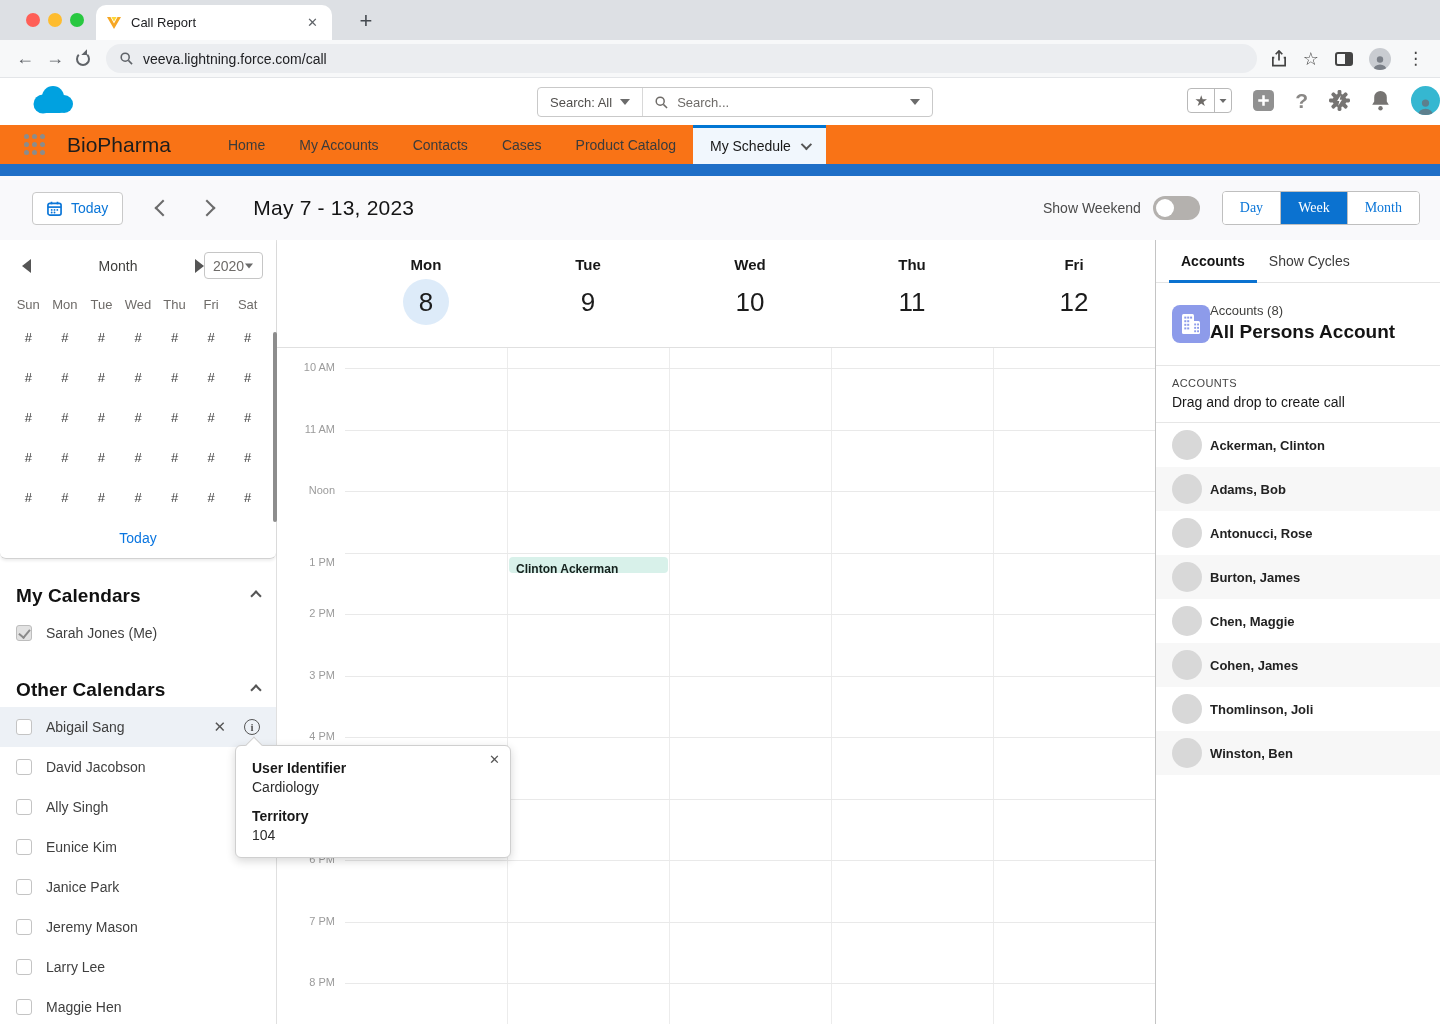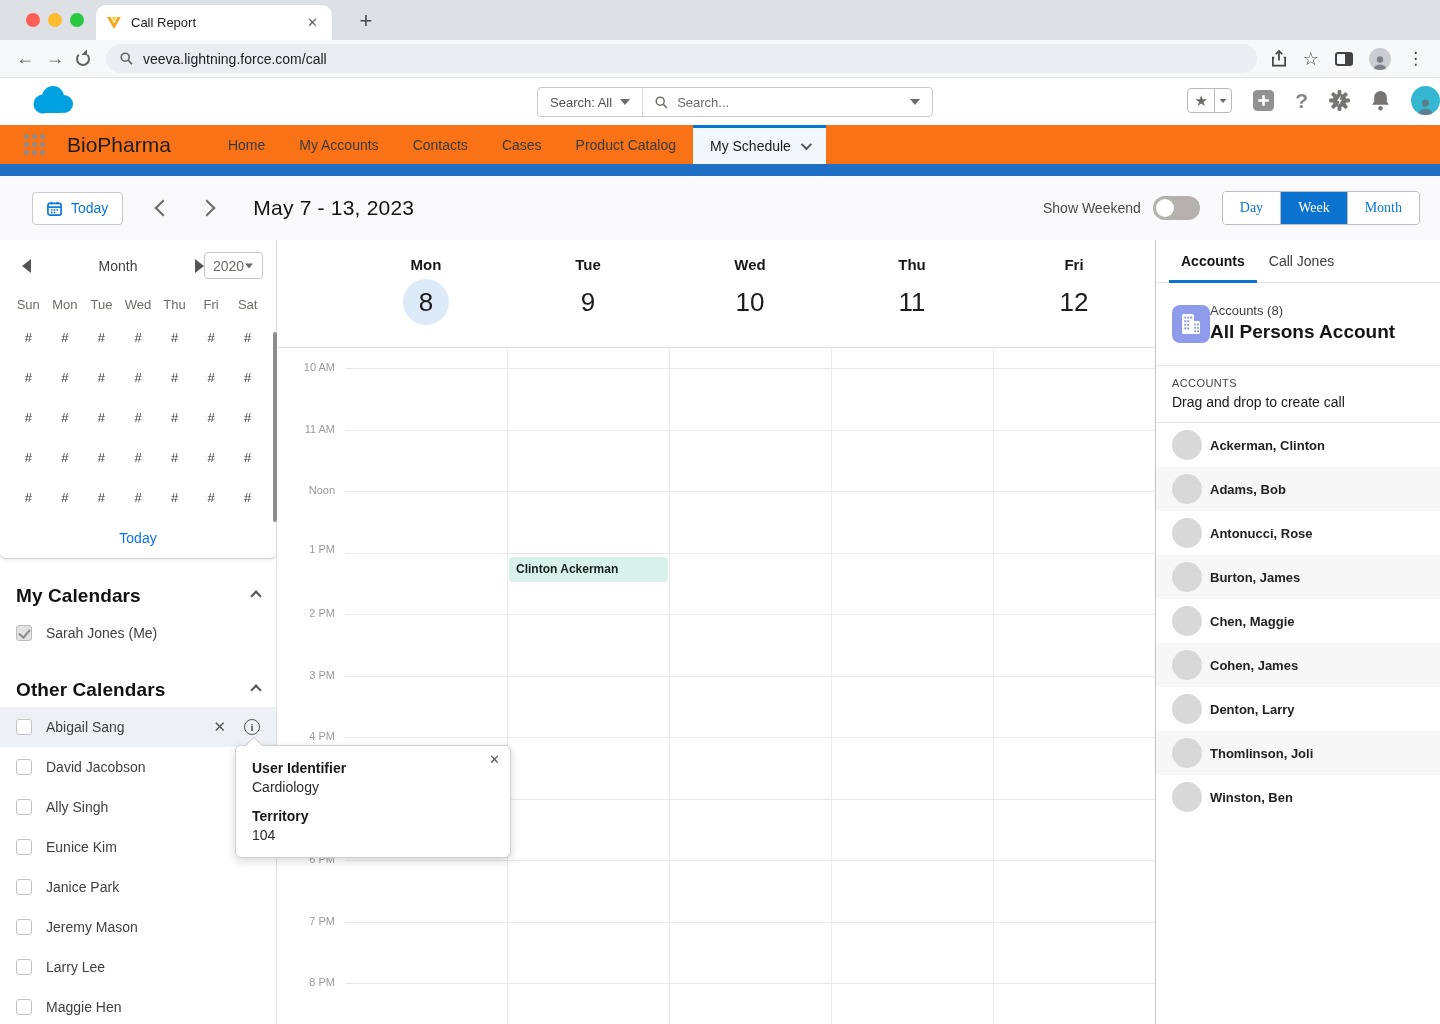--- a/index.html
+++ b/index.html
@@ -137,21 +137,21 @@
   .week-head { position:absolute; left:0; top:0; width:100%; height:108px; border-bottom:1px solid #e0e0e0; display:flex; padding-left:68px; }
   .day-col { width:162px; text-align:center; padding-top:16px; }
   .day-name { font-size:15px; font-weight:700; color:#181818; display:block; }
   .num-wrap { display:inline-flex; width:46px; height:46px; margin-top:6px; align-items:center; justify-content:center;
     border-radius:50%; font-size:26px; color:#1c1c1c; }
   .num-wrap.today { background:#ddebf9; }
   .grid { position:absolute; left:0; top:108px; right:0; bottom:0; }
   .hline { position:absolute; left:68px; right:0; height:1px; background:#e9e9e9; }
   .tlabel { position:absolute; left:0; width:58px; text-align:right; font-size:11px; color:#9b9b9b; }
   .vline { position:absolute; top:0; bottom:0; width:1px; background:#ececec; }
-  .event { position:absolute; left:232px; top:209px; width:159px; height:25px; background:#d8f1ea;
+  .event { position:absolute; left:232px; top:209px; width:159px; height:16px; background:#d8f1ea;
     border-radius:4px; font-size:12px; font-weight:700; color:#14211d; padding:5px 0 0 7px; }
 
   
   .rpanel { position:absolute; right:0; top:240px; width:285px; bottom:0; background:#fff; border-left:1px solid #c4c4c4; }
   .rtabs { display:flex; height:43px; border-bottom:1px solid #e4e4e4; padding-left:13px; }
   .rtab { font-size:14px; color:#3c3c3c; display:flex; align-items:center; padding:0 12px; position:relative; }
   .rtab.active { font-weight:700; color:#141414; }
   .rtab.active::after { content:""; position:absolute; left:0; right:0; bottom:-1px; height:3px; background:#0b72d0; }
   .rcard { display:flex; align-items:flex-end; padding:20px 16px 22px; }
   .acct-icon { width:38px; height:38px; border-radius:8px; background:#8d9bea; flex:0 0 auto;
@@ -494,42 +494,42 @@
       <span class="vline" style="left:554px"></span>
       <span class="vline" style="left:716px"></span>
       <div class="event">Clinton Ackerman</div>
     <span class="hline" style="top: 20px;"></span>
         <span class="tlabel" style="top: 13px;">10 AM</span>
         <span class="hline" style="top: 81.5px;"></span>
         <span class="tlabel" style="top: 74.5px;">11 AM</span>
         <span class="hline" style="top: 143px;"></span>
         <span class="tlabel" style="top: 136px;">Noon</span>
         <span class="hline" style="top: 204.5px;"></span>
-        <span class="tlabel" style="top: 195px;">1 PM</span>
+        <span class="tlabel" style="top: 208px;">1 PM</span>
         <span class="hline" style="top: 266px;"></span>
         <span class="tlabel" style="top: 259px;">2 PM</span>
         <span class="hline" style="top: 327.5px;"></span>
         <span class="tlabel" style="top: 320.5px;">3 PM</span>
         <span class="hline" style="top: 389px;"></span>
         <span class="tlabel" style="top: 382px;">4 PM</span>
         <span class="hline" style="top: 450.5px;"></span>
         <span class="tlabel" style="top: 443.5px;">5 PM</span>
         <span class="hline" style="top: 512px;"></span>
         <span class="tlabel" style="top: 505px;">6 PM</span>
         <span class="hline" style="top: 573.5px;"></span>
         <span class="tlabel" style="top: 566.5px;">7 PM</span>
         <span class="hline" style="top: 635px;"></span>
         <span class="tlabel" style="top: 628px;">8 PM</span>
       </div>
   </div>
 
   <div class="rpanel">
     <div class="rtabs" id="rtabs">
         <div class="rtab active">Accounts</div>
-        <div class="rtab">Call Jones</div>
+        <div class="rtab">Show Cycles</div>
       </div>
     <div class="rcard">
       <span class="acct-icon">
         <svg width="24" height="24" viewBox="0 0 24 24">
           <rect x="3" y="2" width="12" height="20" rx="1.5" fill="#fff"></rect>
           <rect x="13" y="9" width="8" height="13" rx="1.5" fill="#fff"></rect>
           <g fill="#8d9bea">
             <rect x="5.3" y="4.6" width="2" height="2"></rect>
               <rect x="8.2" y="4.6" width="2" height="2"></rect>
               <rect x="11.1" y="4.6" width="2" height="2"></rect>
@@ -577,24 +577,20 @@
         <div class="acct-row">
           <span class="acct-avatar"></span>
           <span class="acct-name">Chen, Maggie</span>
         </div>
         <div class="acct-row">
           <span class="acct-avatar"></span>
           <span class="acct-name">Cohen, James</span>
         </div>
         <div class="acct-row">
           <span class="acct-avatar"></span>
-          <span class="acct-name">Denton, Larry</span>
-        </div>
-        <div class="acct-row">
-          <span class="acct-avatar"></span>
           <span class="acct-name">Thomlinson, Joli</span>
         </div>
         <div class="acct-row">
           <span class="acct-avatar"></span>
           <span class="acct-name">Winston, Ben</span>
         </div>
       </div>
   </div>
 
 </div>

